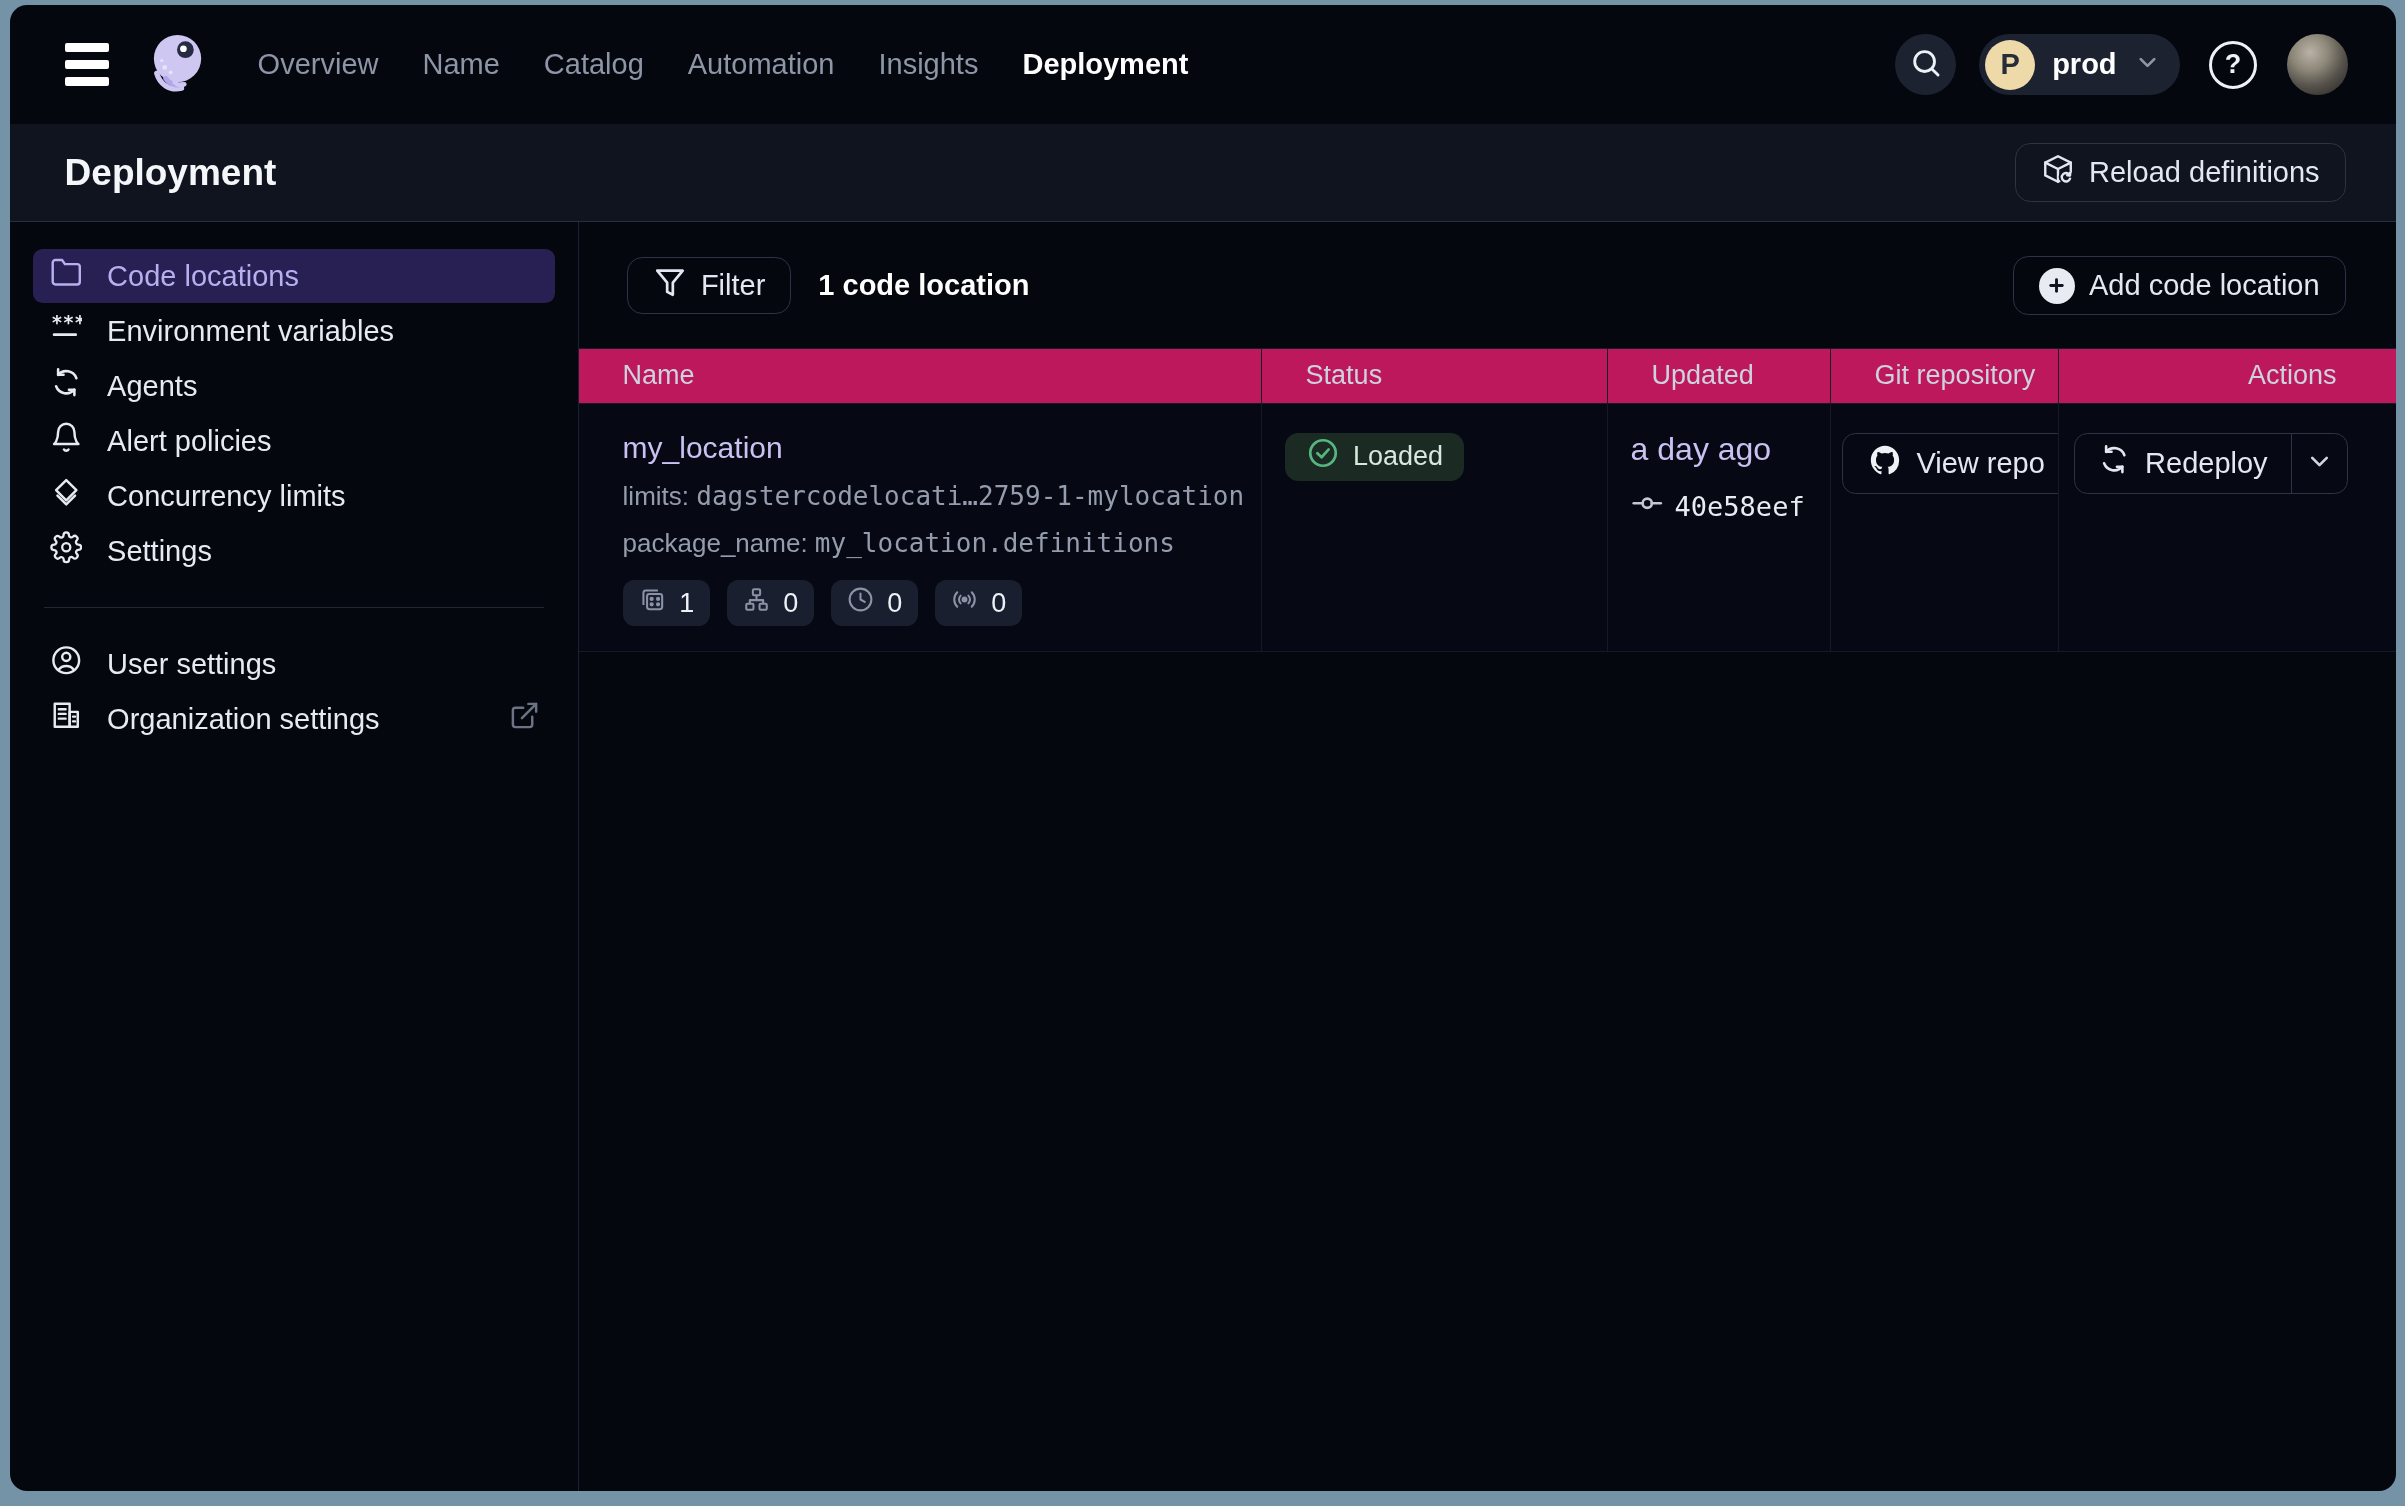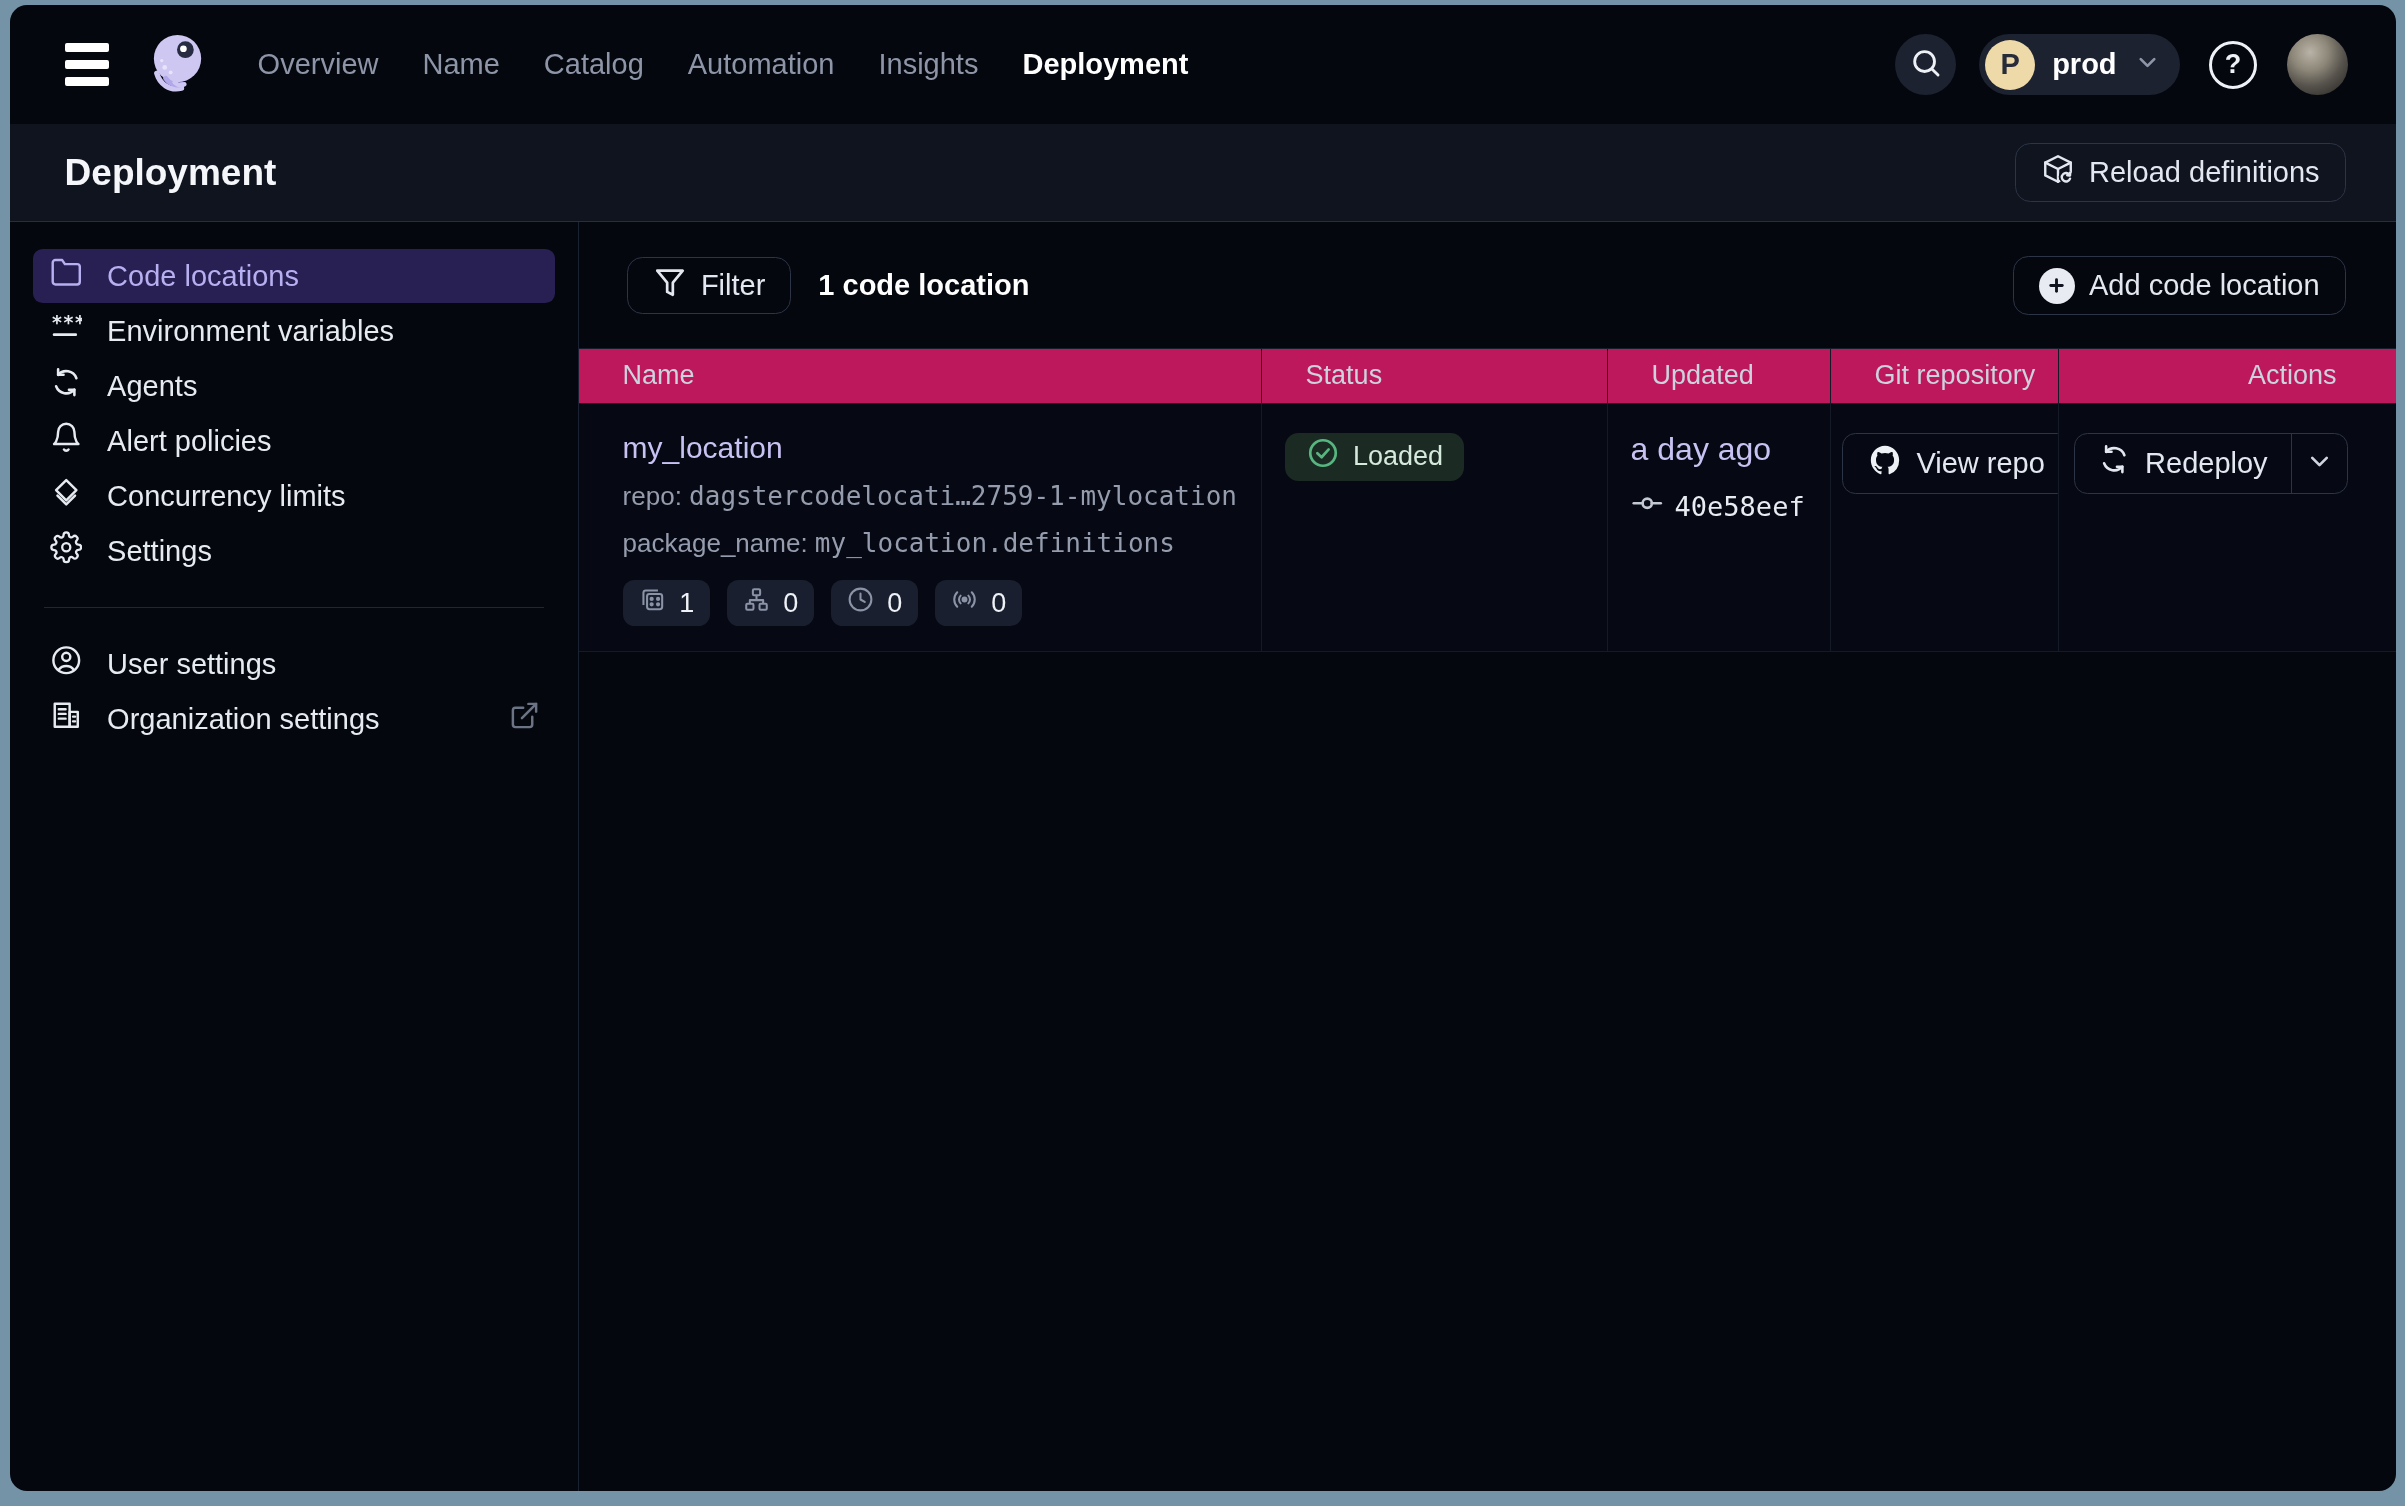--- a/index.html
+++ b/index.html
@@ -287,21 +287,21 @@
       <div class="table">
         <div class="th">Name</div>
         <div class="th col-border">Status</div>
         <div class="th col-border">Updated</div>
         <div class="th col-border">Git repository</div>
         <div class="th col-border right">Actions</div>
 
         <div class="td td-name">
           <a class="loc-name">my_location</a>
           <div class="meta">
-            <span>repo:</span>
+            <span>limits:</span>
             <span class="mono">dagstercodelocati…2759-1-mylocation</span>
           </div>
           <div class="meta">
             <span>package_name:</span>
             <span class="mono">my_location.definitions</span>
           </div>
           <div class="badges">
             <span class="badge">
               <span>
                 <svg viewBox="0 0 24 24" fill="none" stroke="currentColor" stroke-width="1.7" stroke-linejoin="round">

